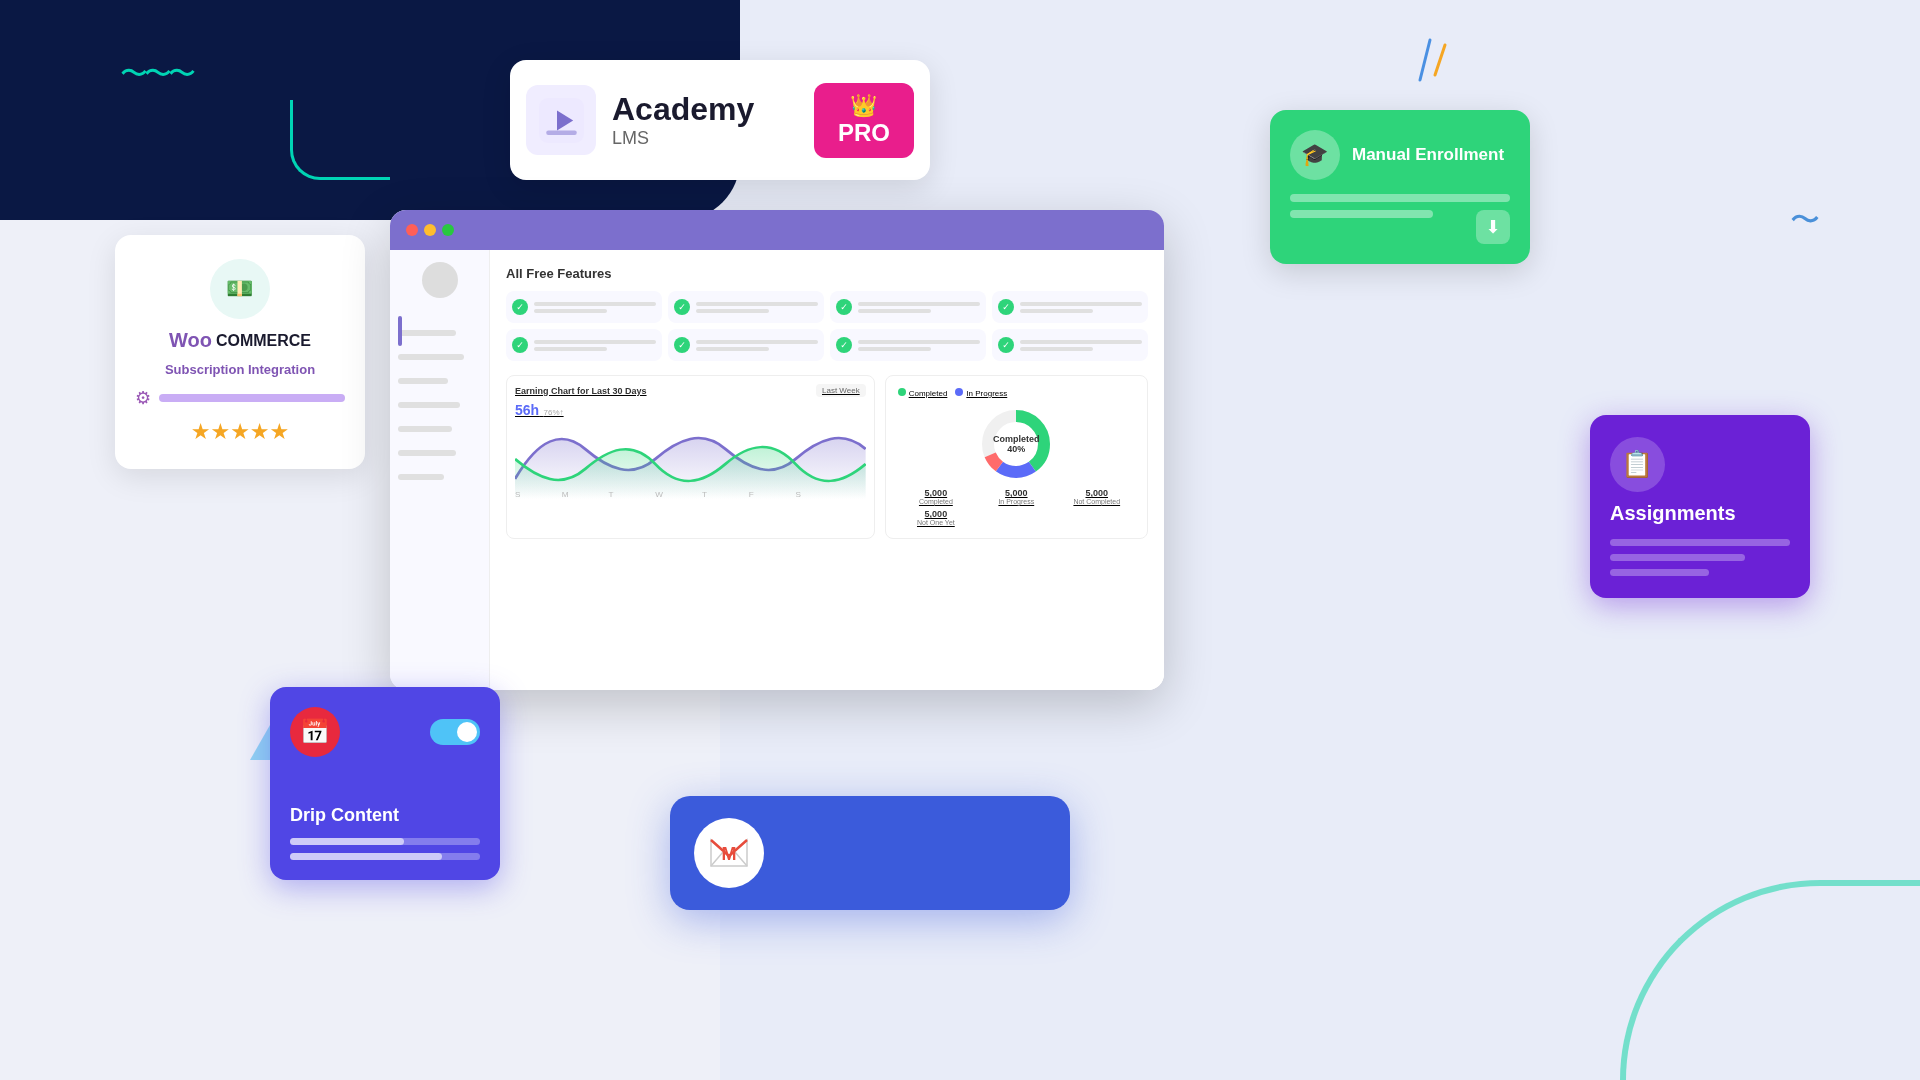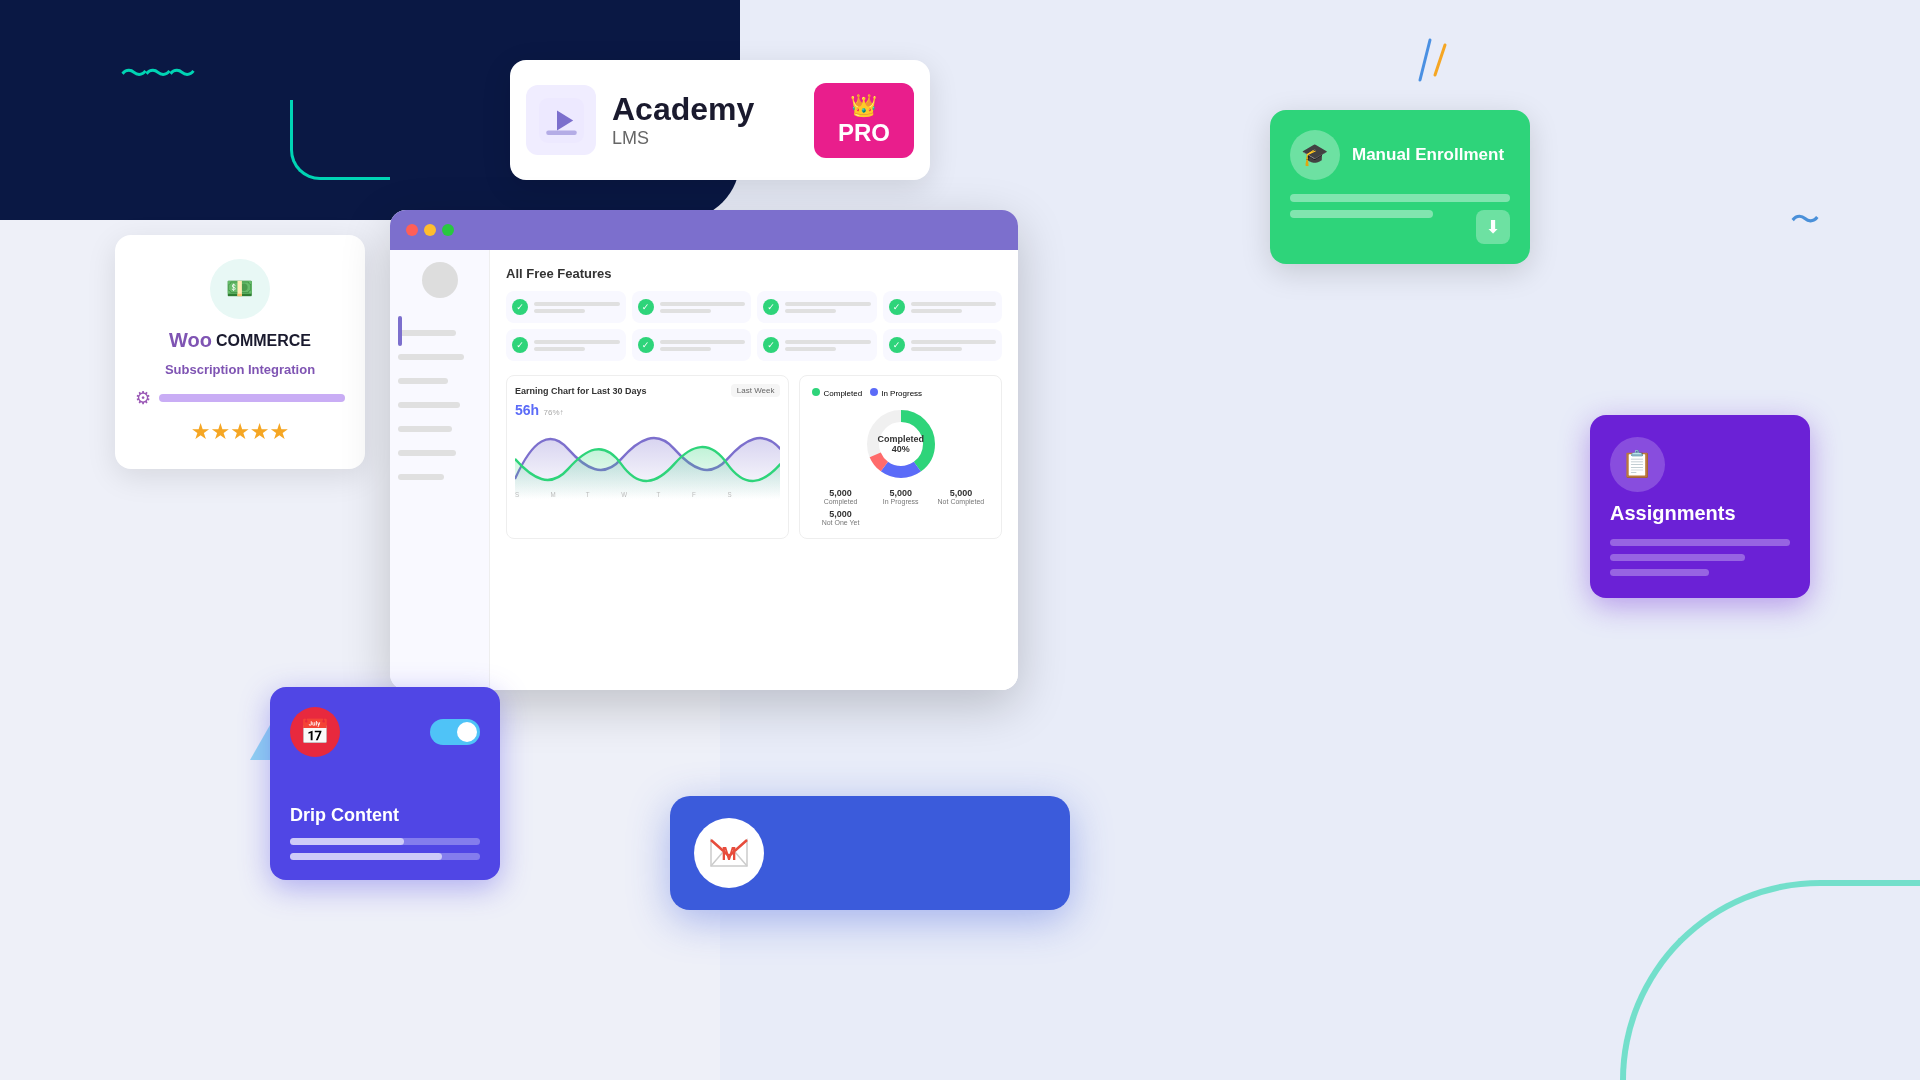--- a/index.html
+++ b/index.html
@@ -206,21 +206,21 @@
     }
     .stars {
       display: flex; gap: 4px; font-size: 22px; color: #f5a623;
     }
 
     
     .dashboard-window {
       position: absolute;
       top: 210px;
       left: 390px;
-      width: 628px;
+      width: 774px;
       height: 480px;
       background: white;
       border-radius: 16px;
       box-shadow: 0 15px 50px rgba(0,0,0,0.2);
       overflow: hidden;
     }
     .window-titlebar {
       height: 40px;
       background: #7c6fcd;
       display: flex; align-items: center;
@@ -302,20 +302,21 @@
     }
     .f-line-long { width: 100%; }
     .f-line-short { width: 60%; }
 
     .advanced-section { margin-top: 4px; }
     .charts-area {
       display: grid;
       grid-template-columns: 1.4fr 1fr;
       gap: 10px;
       margin-top: 4px;
+      text-decoration: underline;
     }
 
     
     .earning-chart {
       background: white;
       border: 1px solid #eee;
       border-radius: 8px;
       padding: 8px;
     }
     .chart-header {

